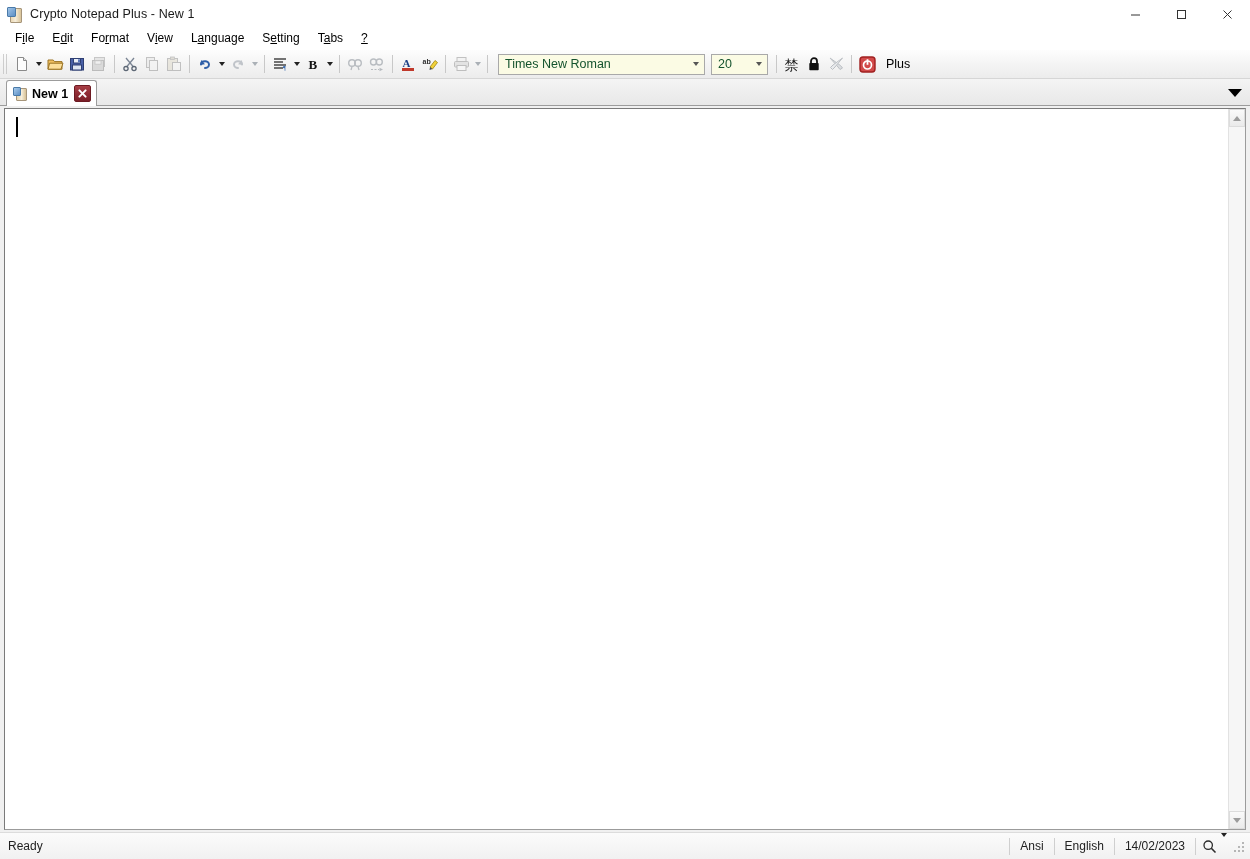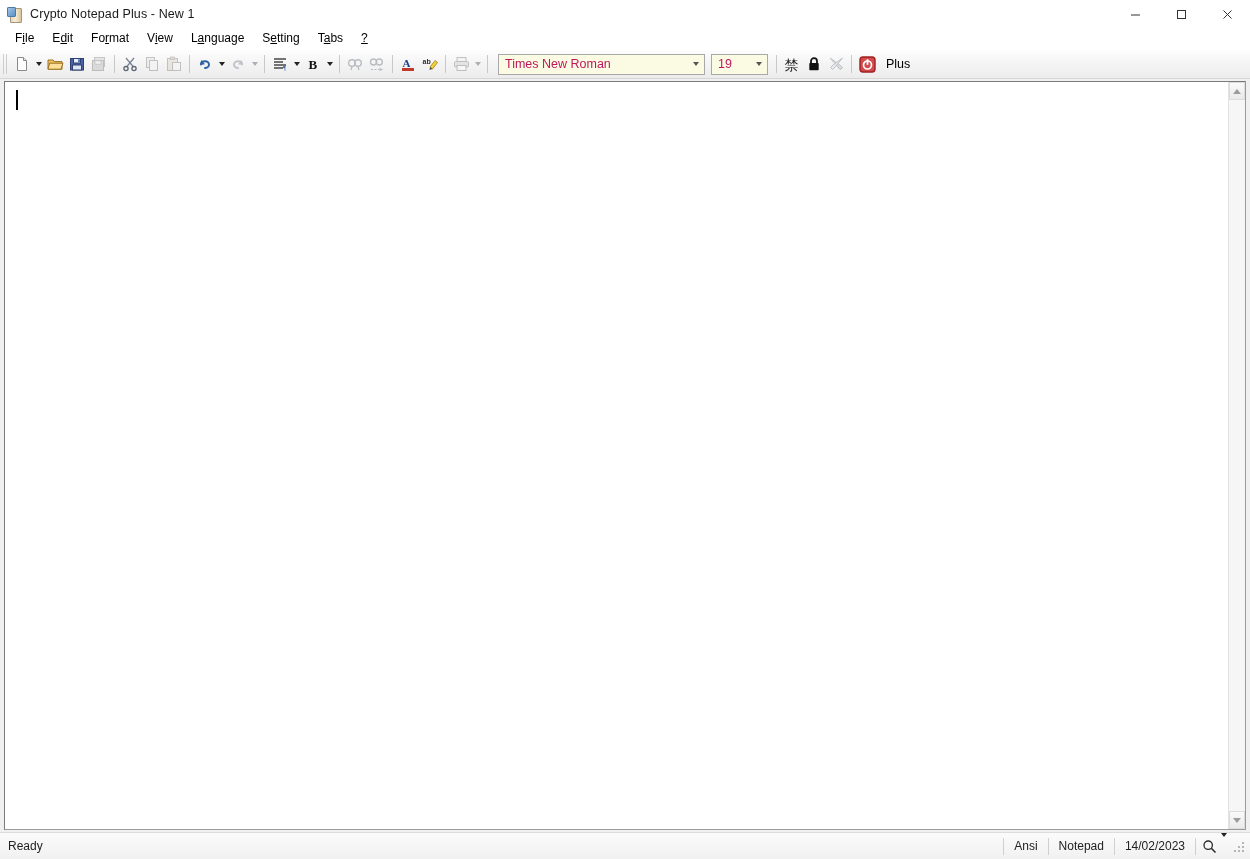--- a/index.html
+++ b/index.html
@@ -138,21 +138,21 @@
     height: 19px;
     background: #fbfbe4;
     border: 1px solid #a9a9a9;
     display: flex;
     align-items: center;
     margin-left: 6px;
     flex: none;
   }
   .combo .val {
     font-size: 12.5px;
-    color: #be185d;
+    color: #14532d;
     padding: 0 6px;
     white-space: nowrap;
     overflow: hidden;
     line-height: 17px;
   }
   .combo .drop {
     width: 17px; height: 17px;
     margin-left: auto;
     display: flex; align-items: center; justify-content: center;
   }
@@ -537,21 +537,21 @@
     <div class="tb-sep"></div>
 
     <div class="combo font">
       <span class="val">Times New Roman</span>
       <span class="drop">
           <span class="caret"></span>
         </span>
     </div>
 
     <div class="combo size">
-      <span class="val">19</span>
+      <span class="val">20</span>
       <span class="drop">
           <span class="caret"></span>
         </span>
     </div>
 
     <div class="tb-sep" style="margin-left:8px;"></div>
 
     <div class="tb-btn">
       <svg width="17" height="17" viewBox="0 0 17 17">
         <text x="0.5" y="13.5" font-size="14" fill="#1b1b1b" font-family="DejaVu Sans, sans-serif">禁</text>
@@ -578,20 +578,38 @@
       <svg width="17" height="17" viewBox="0 0 17 17">
         <rect x="1" y="1" width="15" height="15" rx="3" fill="#d24a4a" stroke="#a02020" stroke-width="1.4"></rect>
         <circle cx="8.5" cy="9" r="4" fill="none" stroke="#ffffff" stroke-width="1.7"></circle>
         <line x1="8.5" y1="3.2" x2="8.5" y2="8.8" stroke="#ffffff" stroke-width="1.8"></line>
       </svg>
     </div>
 
     <span class="tb-label">Plus</span>
   </div>
 
+  <div class="tabbar">
+    <div class="tab">
+      <span class="tab-icon">
+        <span class="b1"></span>
+          <span class="b2"></span>
+      </span>
+      <span class="tab-title">New 1</span>
+      <span class="tab-close">
+        <svg width="11" height="11" viewBox="0 0 11 11">
+          <line x1="2.4" y1="2.4" x2="8.6" y2="8.6" stroke="#ffffff" stroke-width="2" stroke-linecap="round"></line>
+          <line x1="8.6" y1="2.4" x2="2.4" y2="8.6" stroke="#ffffff" stroke-width="2" stroke-linecap="round"></line>
+        </svg>
+      </span>
+    </div>
+    <div class="tab-list-btn">
+      <span class="tri-down"></span>
+    </div>
+  </div>
 
   <div class="editor-wrap">
     <div class="editor">
       <div class="editor-page">
         <div class="caret-bar"></div>
         <span></span>
       </div>
       <div class="vscroll">
         <div class="sb-btn">
             <span class="sb-up"></span>
@@ -600,21 +618,21 @@
         <div class="sb-btn">
             <span class="sb-down"></span>
           </div>
       </div>
     </div>
   </div>
 
   <div class="statusbar">
     <div class="status-left">Ready</div>
     <div class="status-cell">Ansi</div>
-    <div class="status-cell">Notepad</div>
+    <div class="status-cell">English</div>
     <div class="status-cell" style="border-right:1px solid #cfcfcf;">14/02/2023</div>
     <div class="zoom-cell">
       <svg width="15" height="15" viewBox="0 0 15 15">
         <circle cx="6.2" cy="6.2" r="4.2" fill="none" stroke="#2b2b2b" stroke-width="1.3"></circle>
         <line x1="9.3" y1="9.3" x2="13.5" y2="13.5" stroke="#2b2b2b" stroke-width="1.6"></line>
       </svg>
       <span style="margin-left:4px;"><span class="caret"></span></span>
     </div>
     <div class="grip-corner">
       <i style="left:9px; top:3px;"></i>

